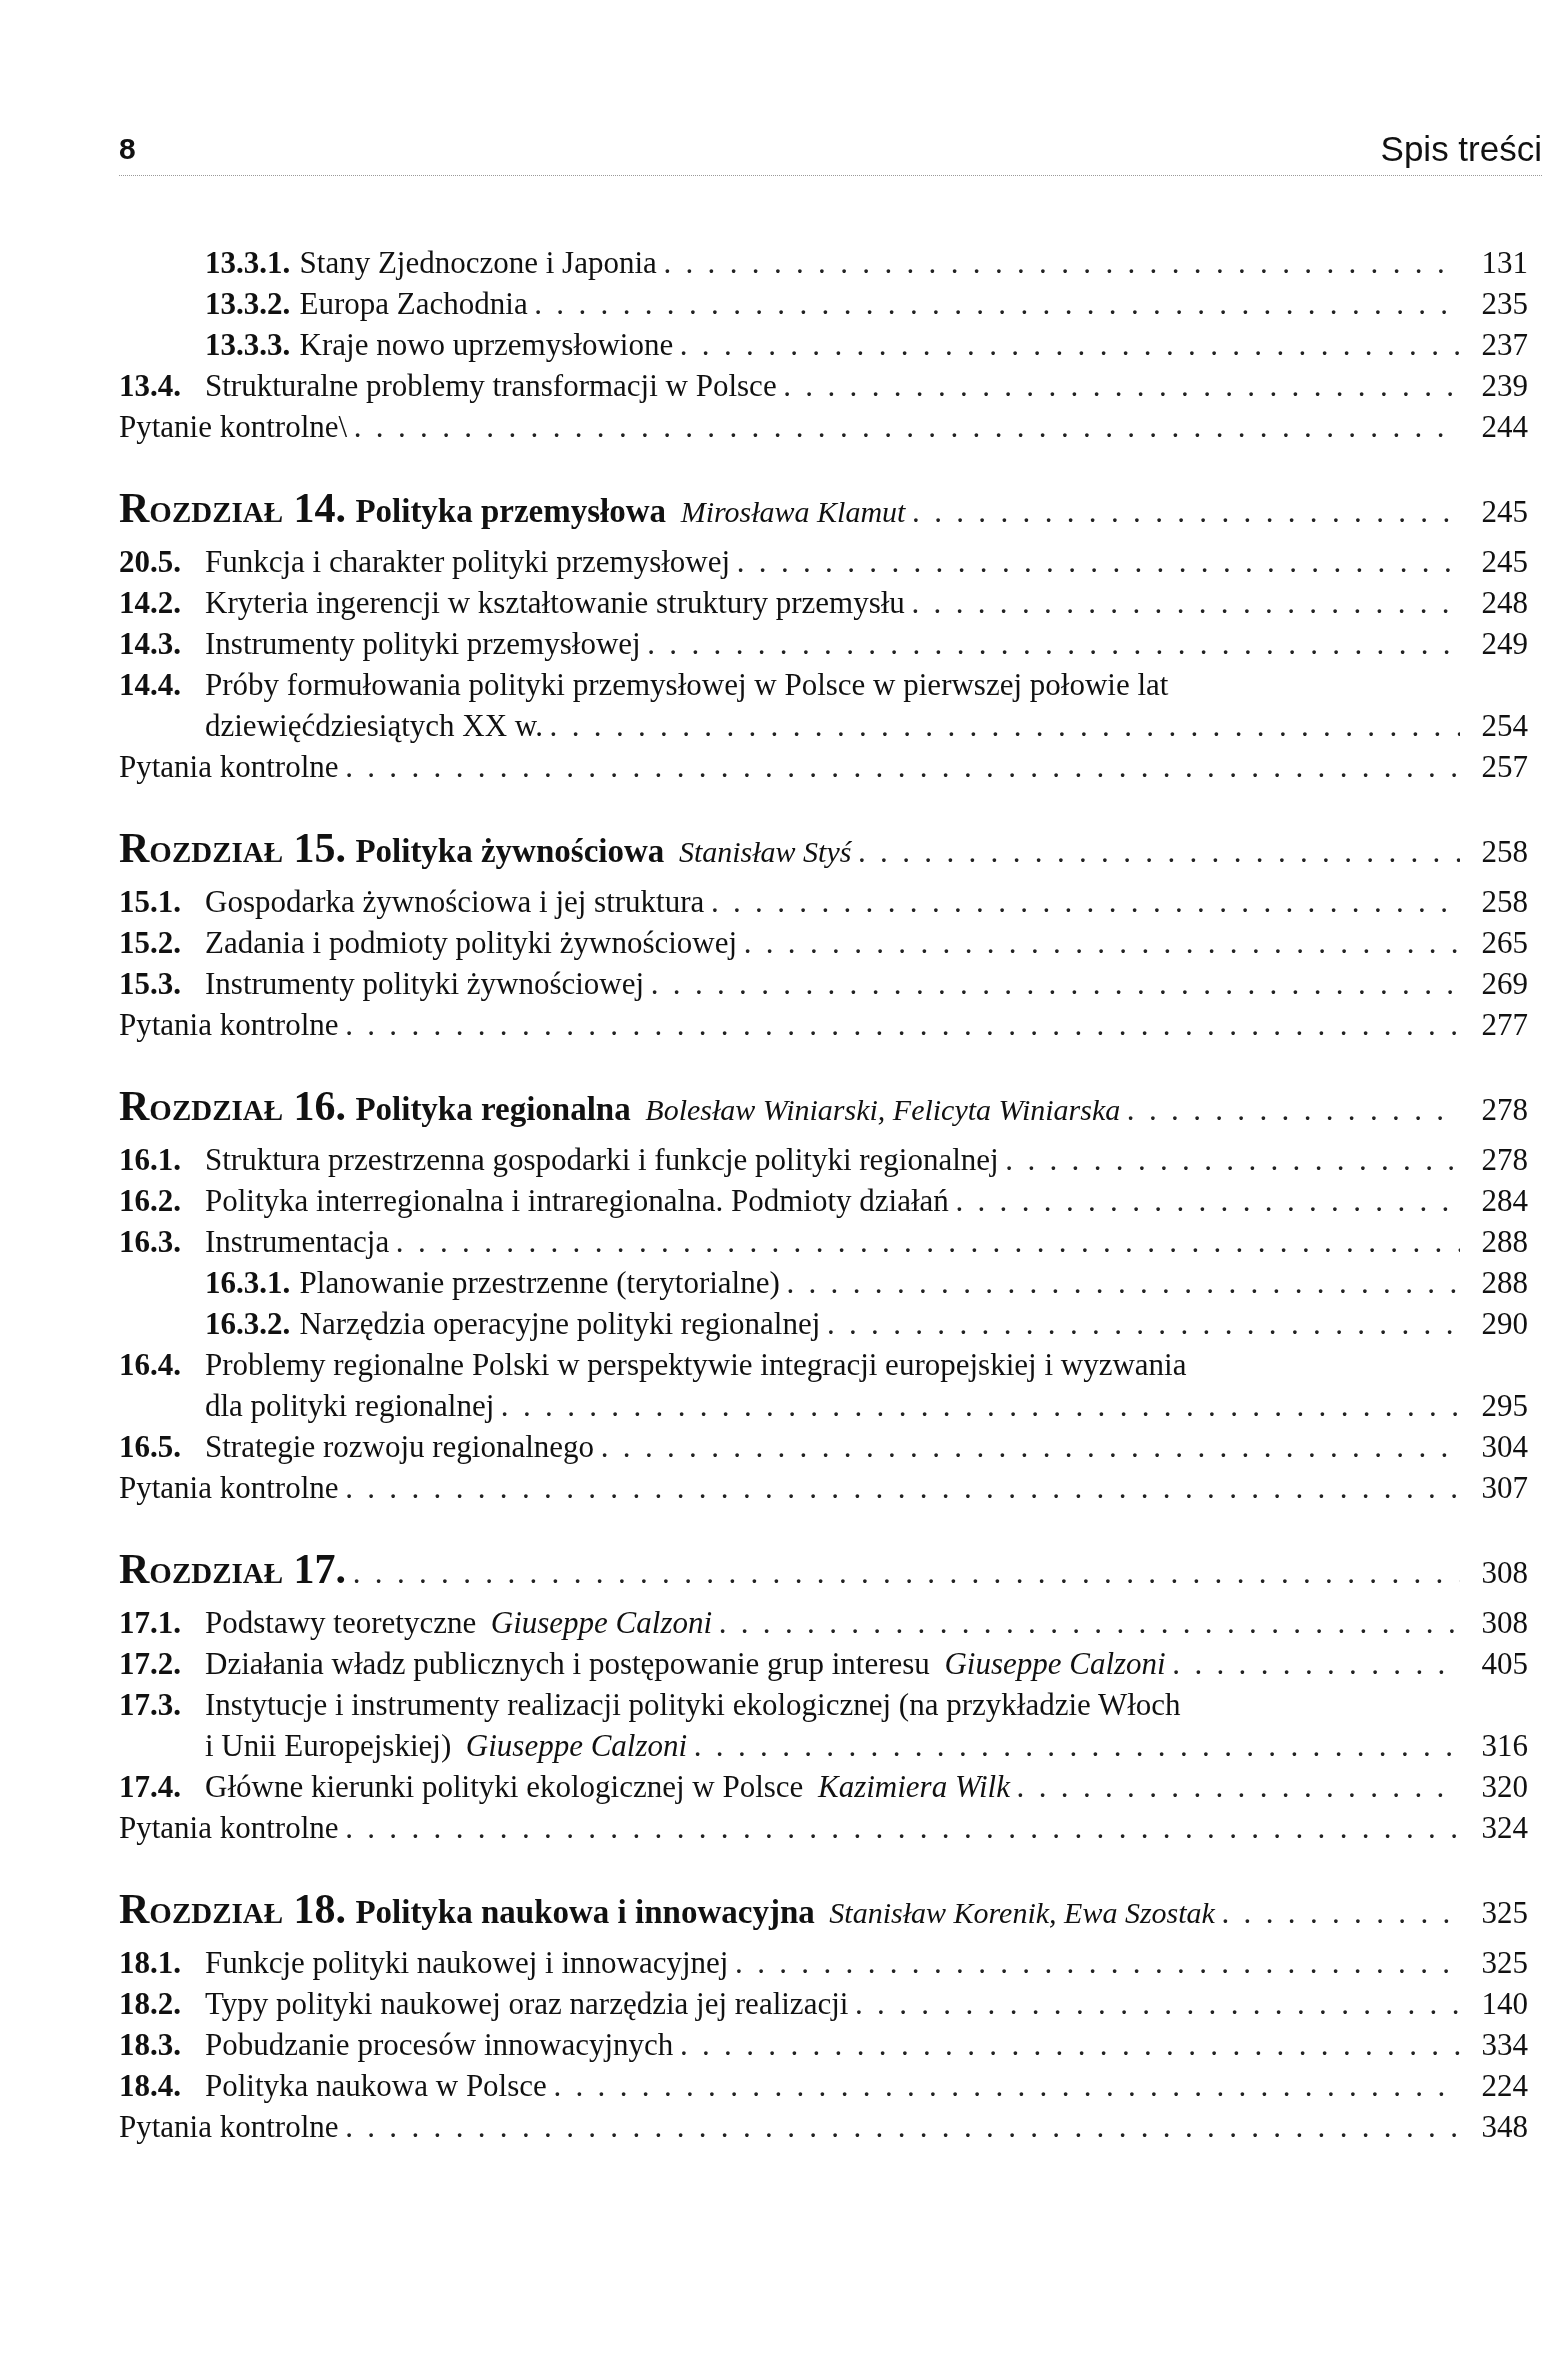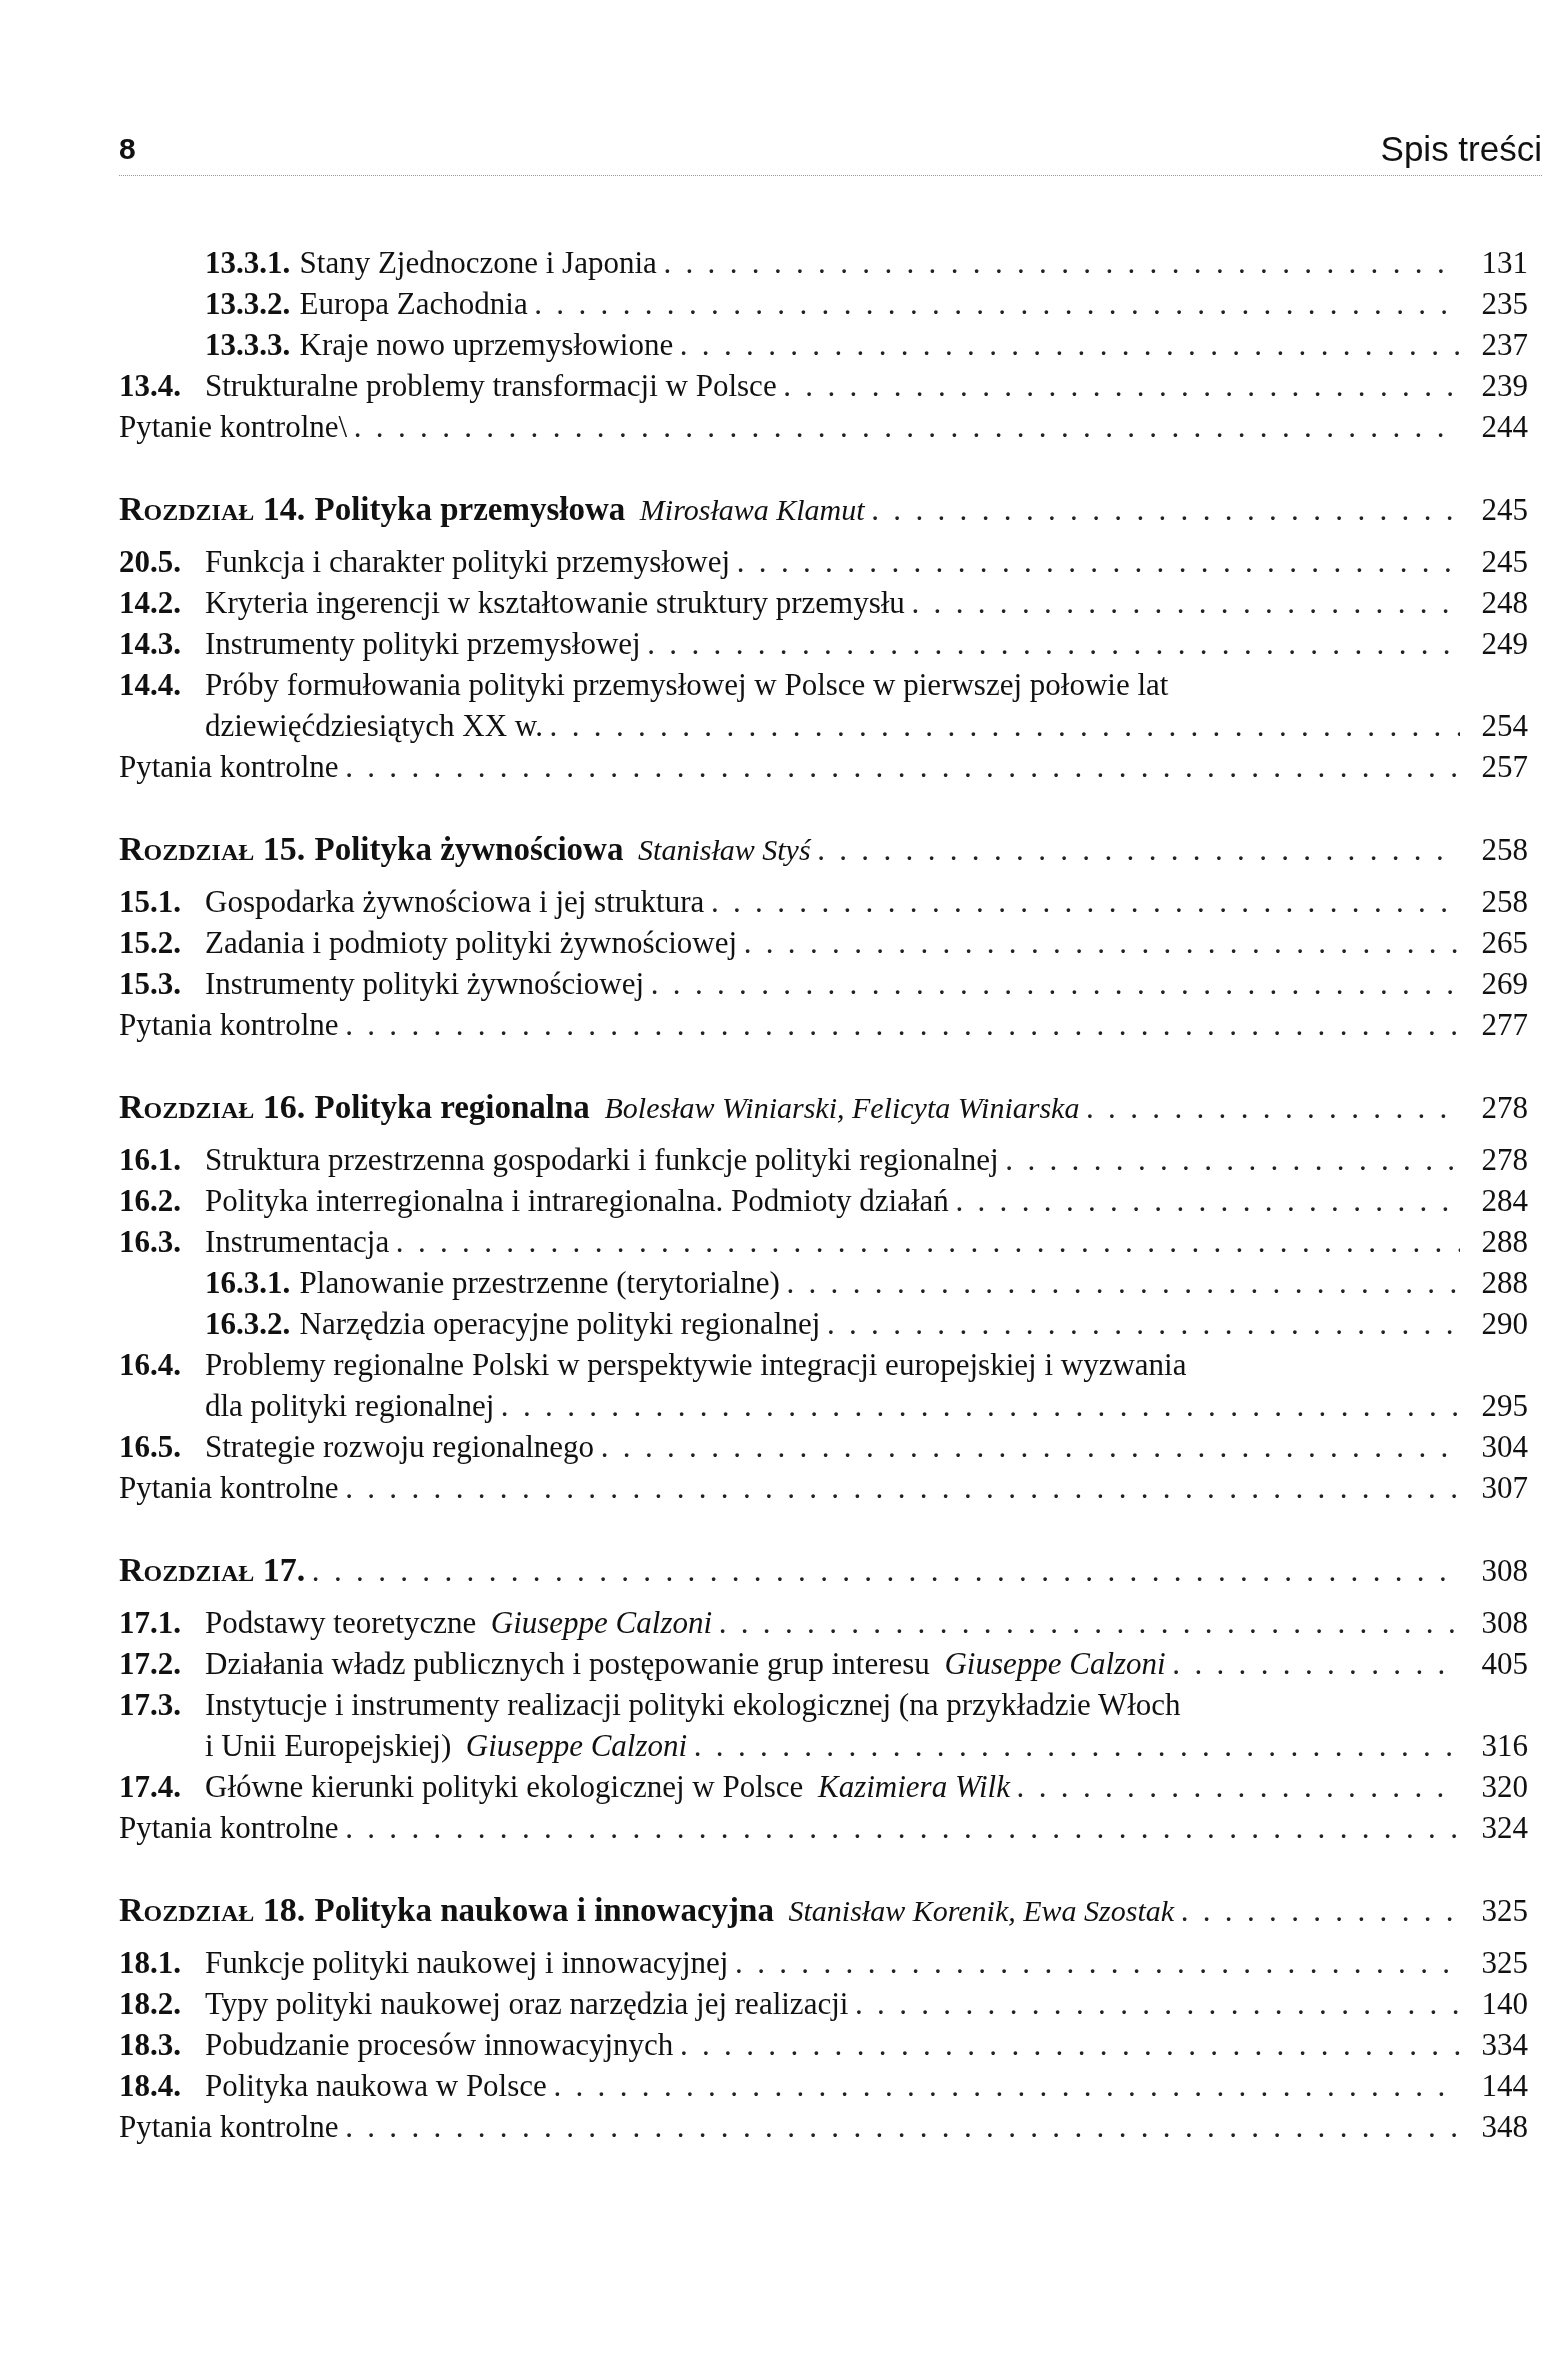--- a/index.html
+++ b/index.html
@@ -50,21 +50,21 @@
     }
     .toc-row .page {
       flex: 0 0 60px; text-align: right;
     }
     .toc-row.wrap-first { height: 41px; }
     .toc-row.wrap-first .leader, .toc-row.wrap-first .page { visibility: hidden; }
     .toc-row.wrap-cont { padding-left: 86px; }
     .chapter {
       margin-top: 41px; margin-bottom: 12px;
     }
-    .chapter .label { font-weight: bold; font-variant: small-caps; font-size: 34px; }
+    .chapter .label { font-weight: bold; font-variant: small-caps; font-size: 42px; }
     .chapter .title { font-weight: bold; font-size: 33px; margin-left: 9.3px; }
     .chapter .author { font-size: 30px; }
   </style>
 </head>
 <body>
 
 <div class="page-header">
   <span class="page-number">8</span>
   <div class="running-title">Spis treści</div>
 </div>
@@ -309,21 +309,21 @@
   <div class="toc-row level1">
     <span class="num">18.3.</span>
     <span class="title">Pobudzanie procesów innowacyjnych</span>
     <span class="leader"></span>
     <span class="page">334</span>
   </div>
   <div class="toc-row level1">
     <span class="num">18.4.</span>
     <span class="title">Polityka naukowa w Polsce</span>
     <span class="leader"></span>
-    <span class="page">144</span>
+    <span class="page">224</span>
   </div>
   <div class="toc-row plain">
 
     <span class="title">Pytania kontrolne</span>
     <span class="leader"></span>
     <span class="page">348</span>
   </div>
 
 </div>
 

